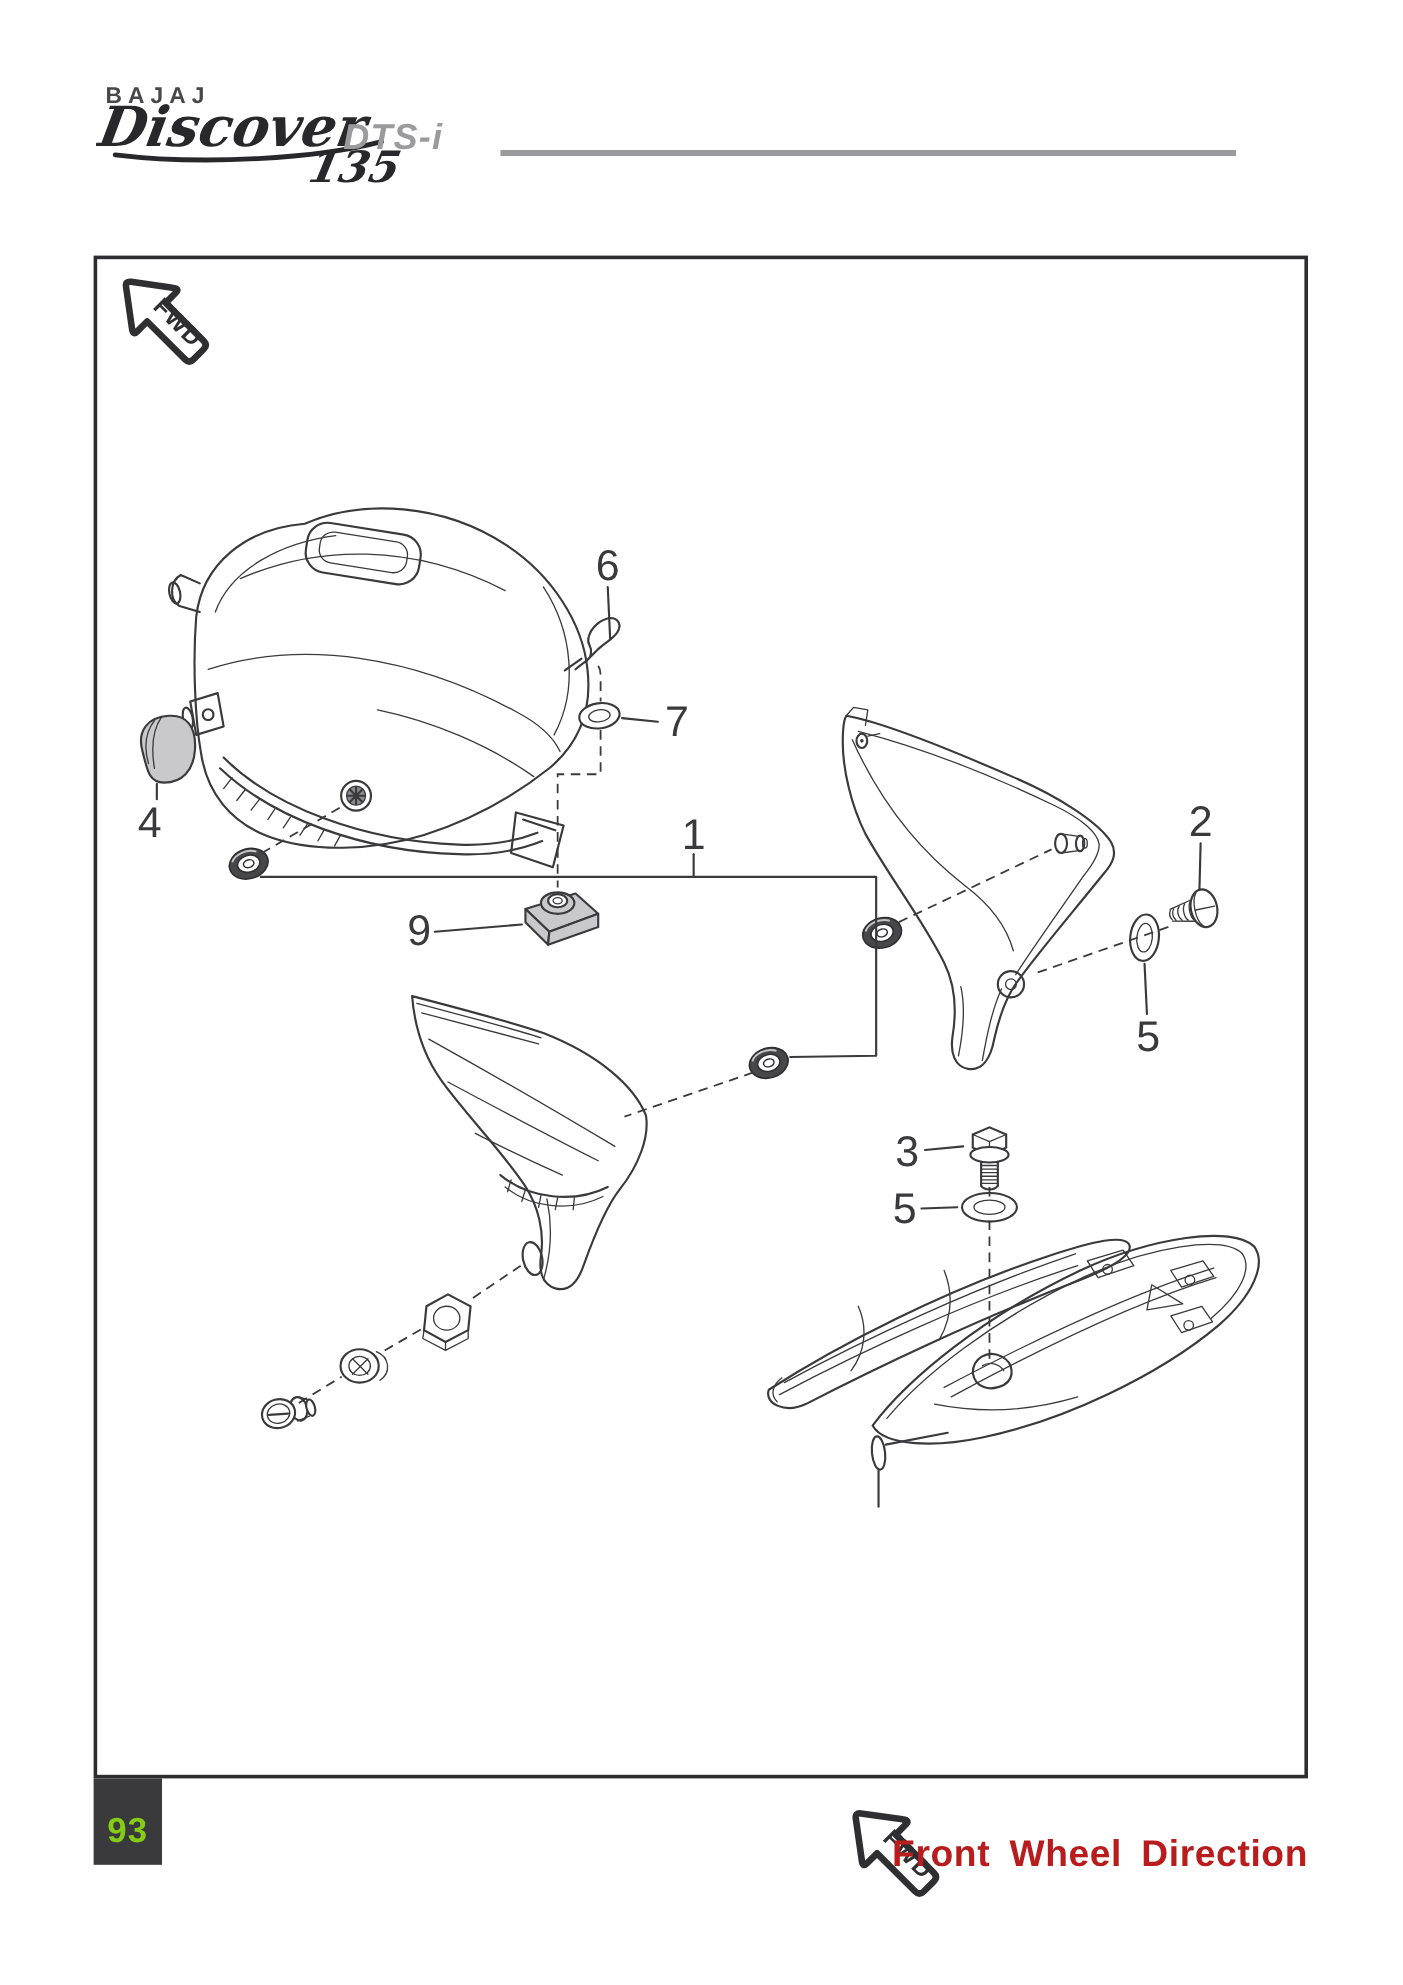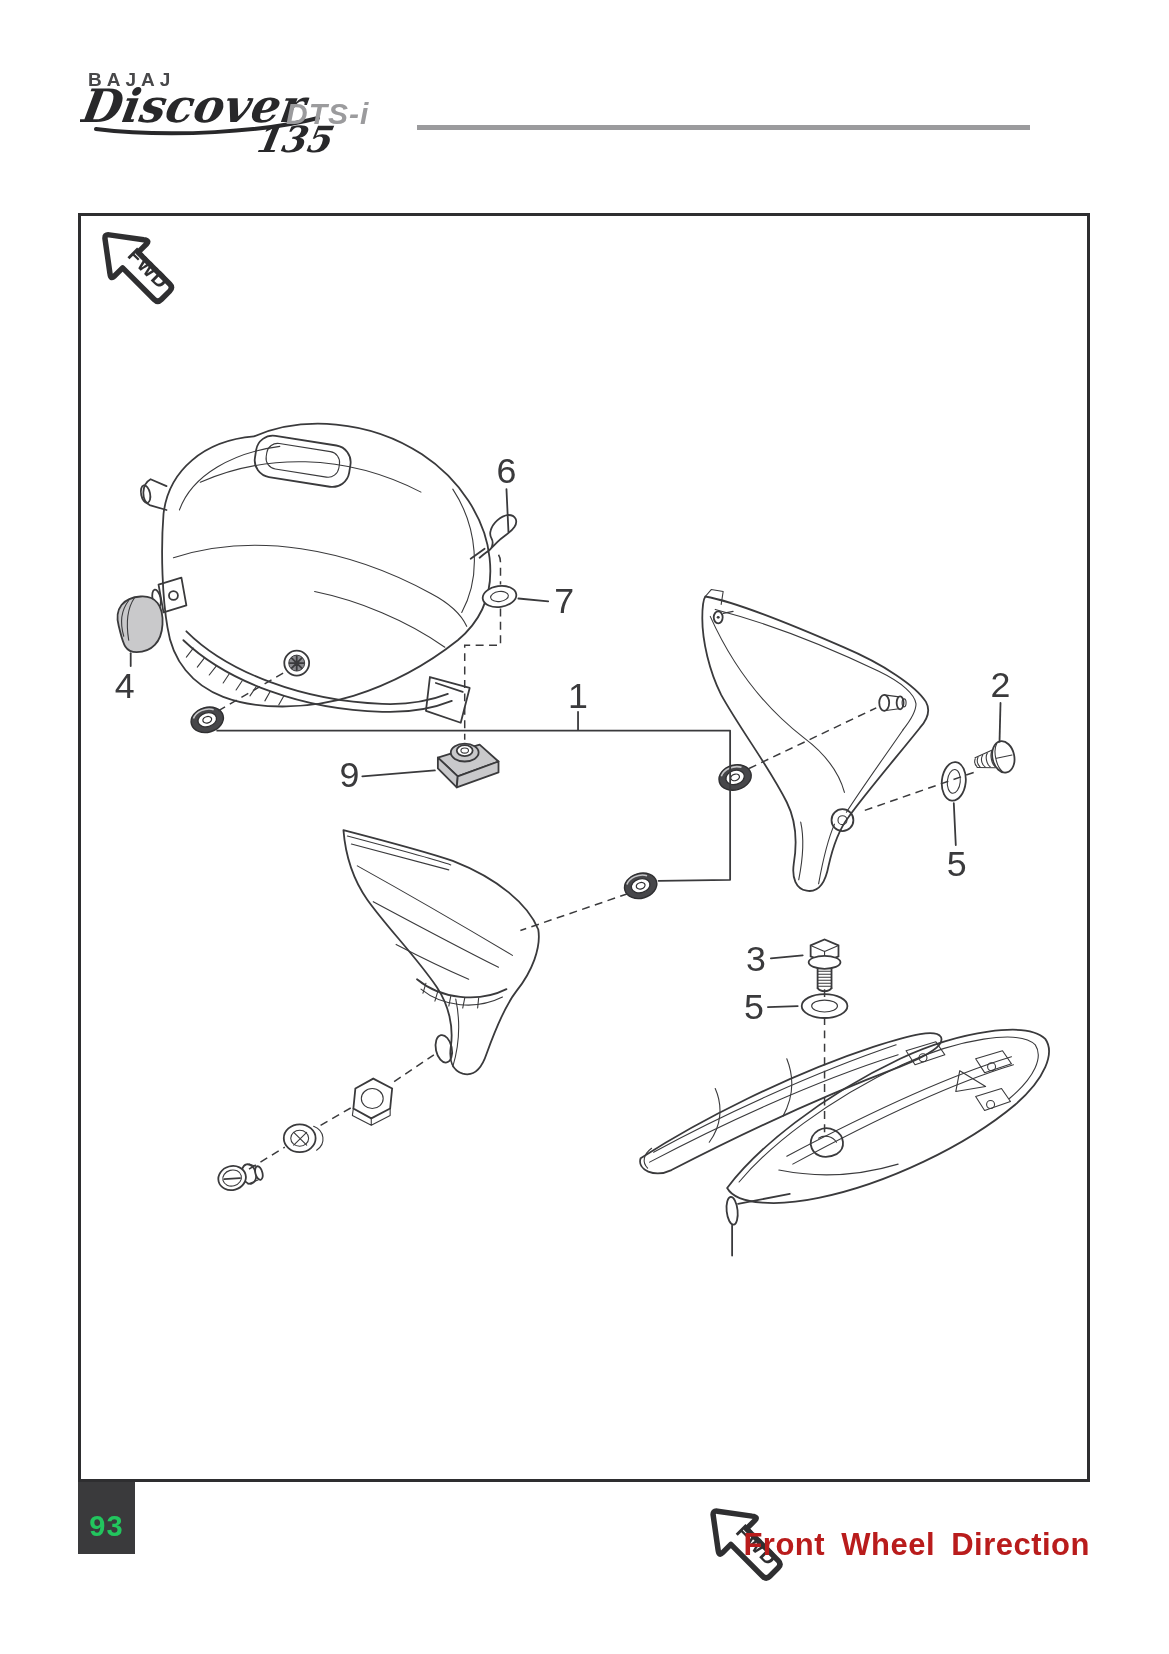--- a/index.html
+++ b/index.html
@@ -4,21 +4,21 @@
 <style>
   html,body{margin:0;padding:0;background:#fff;}
   body{width:1169px;height:1654px;position:relative;font-family:"Liberation Sans",sans-serif;overflow:hidden;}
   .abs{position:absolute;}
   
   #header-rule{left:417px;top:125px;width:613px;height:5px;background:#9b9b9d;}
   
   #diagram-frame{left:78px;top:213px;width:1012px;height:1269px;border:3px solid #2e2e30;box-sizing:border-box;background:#fff;}
   #diagram-frame svg{display:block;width:100%;height:100%;}
   
-  #page-number-box{left:78px;top:1482px;width:57px;height:72px;background:#3a3a3c;color:#22c55e;
+  #page-number-box{left:78px;top:1482px;width:57px;height:72px;background:#3a3a3c;color:#84cc16;
     font-weight:bold;font-size:29px;text-align:center;line-height:1;}
   #page-number-box span{display:inline-block;margin-top:30px;letter-spacing:1px;}
   
   #footer-caption{right:79px;top:1527px;font-weight:bold;font-size:31px;color:#b91c1c;
     letter-spacing:.5px;word-spacing:7px;white-space:nowrap;}
   #footer-fwd{left:688px;top:1490px;width:116px;height:112px;}
   
   .ln{fill:none;stroke:#3a3a3c;stroke-width:1.8;stroke-linecap:round;stroke-linejoin:round;}
   .thin{stroke-width:1.1;}
   .dash{fill:none;stroke:#3a3a3c;stroke-width:1.5;stroke-dasharray:8 5.5;stroke-linecap:butt;}

